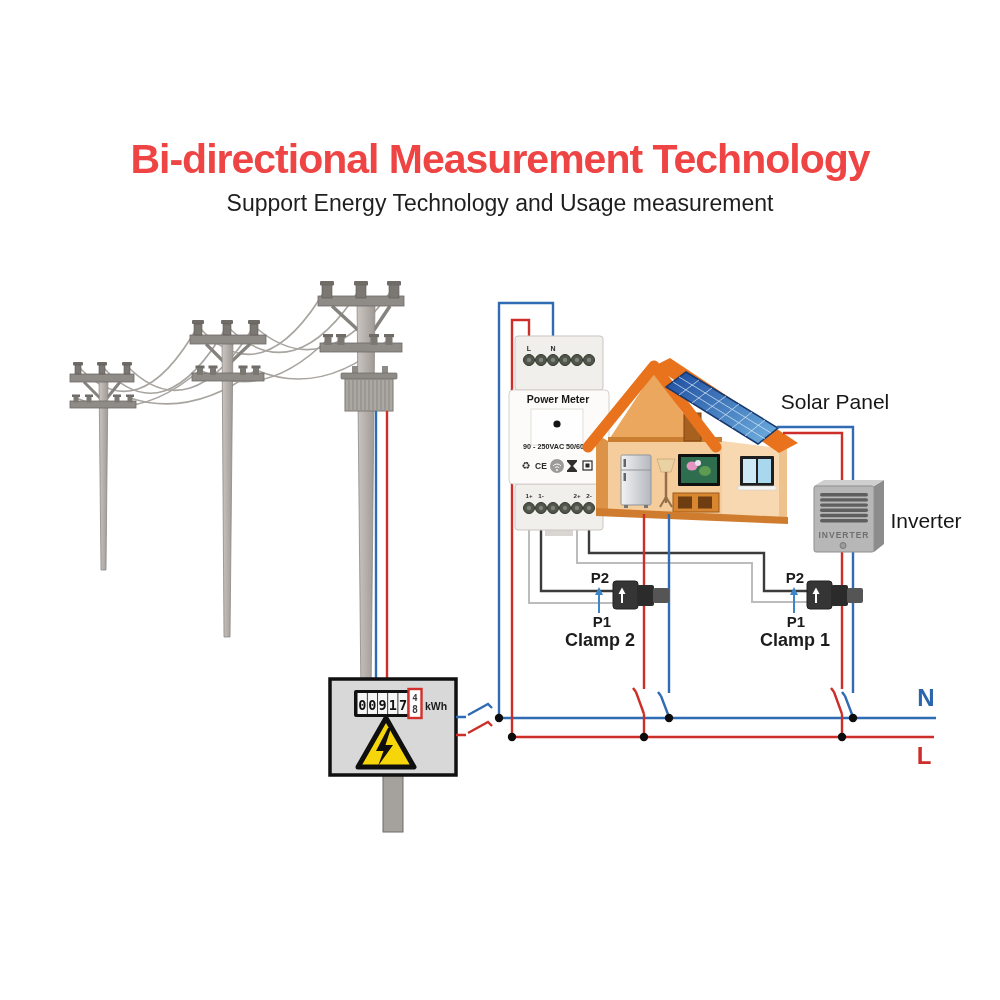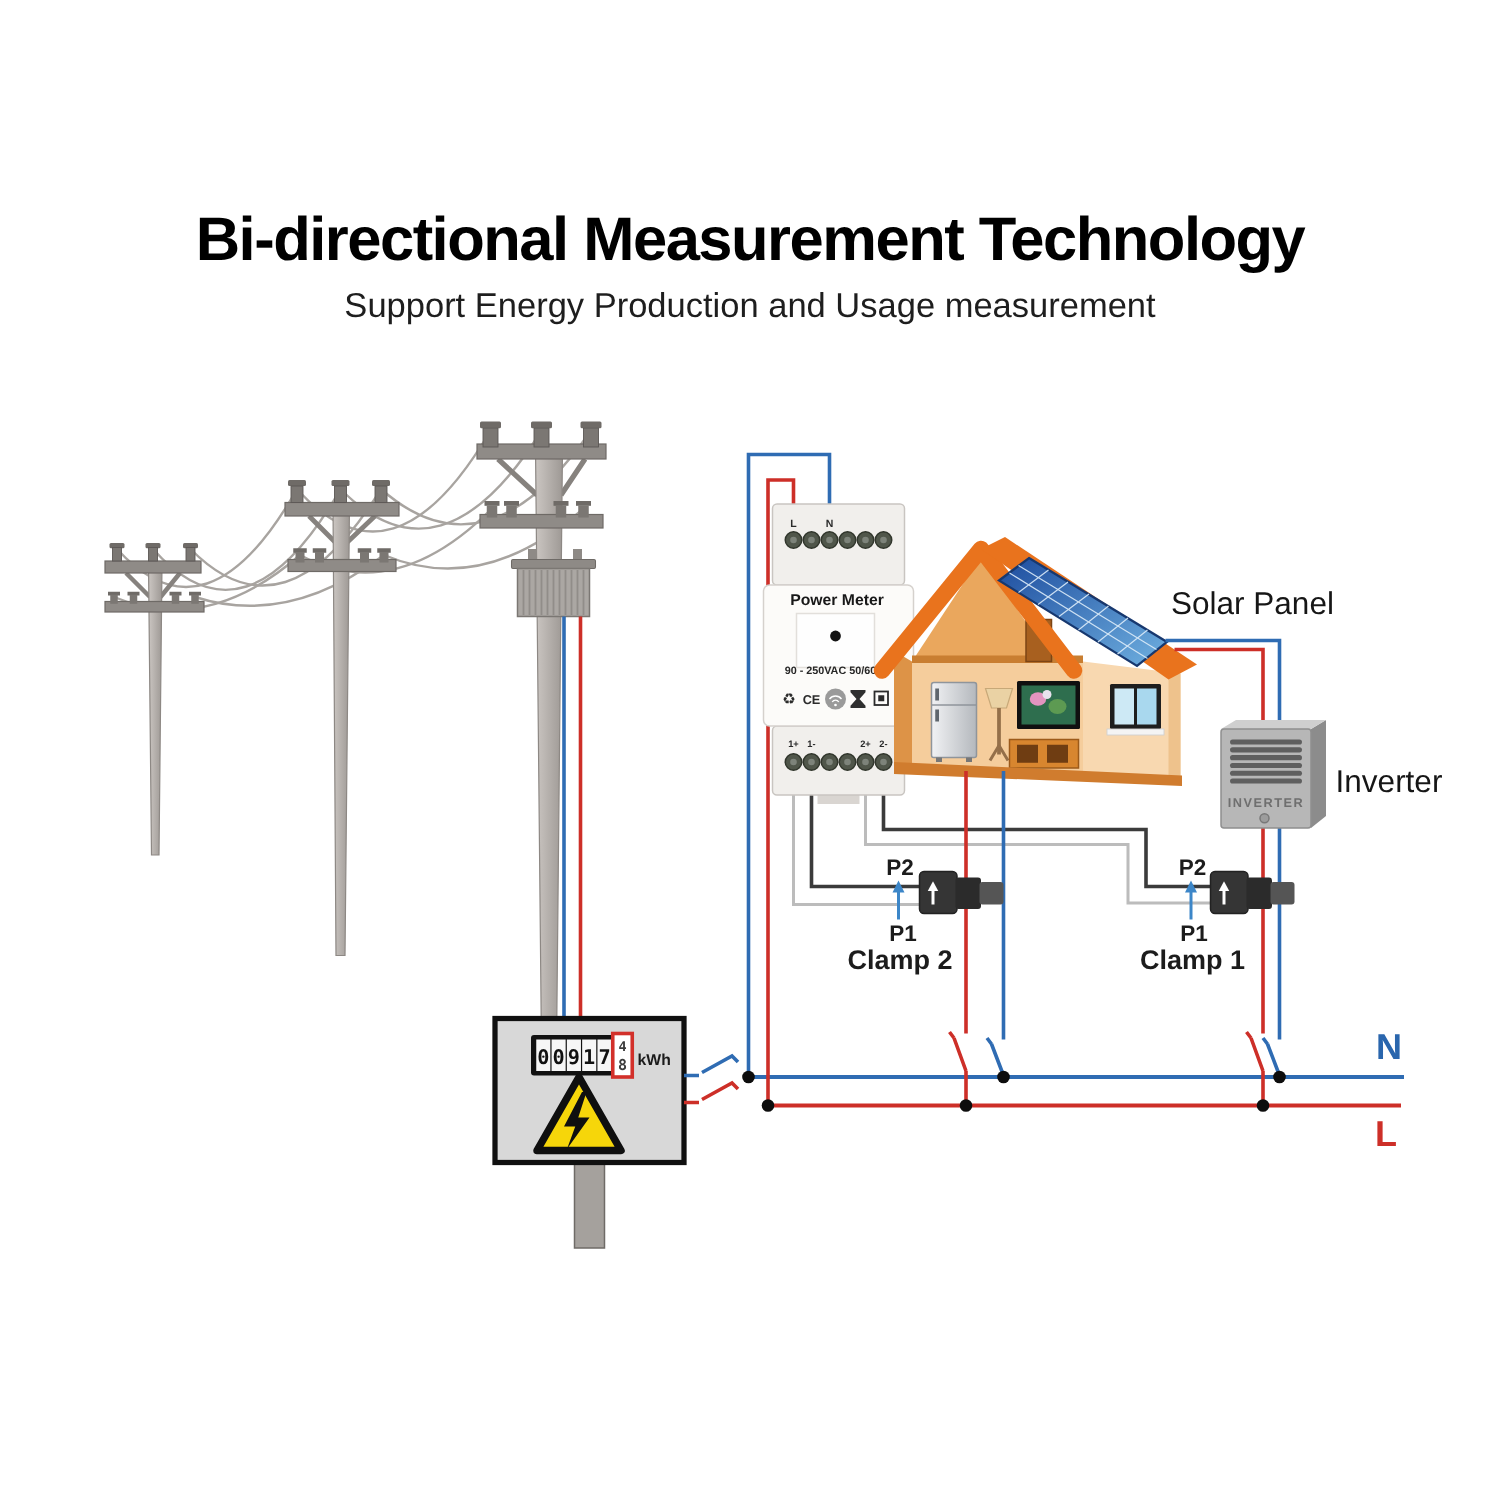--- a/index.html
+++ b/index.html
@@ -1,34 +1,34 @@
 <!DOCTYPE html>
 <html><head>
 <meta charset="utf-8">
 <style>
   html,body{margin:0;padding:0;background:#fff;}
   .stage{position:relative;width:1000px;height:1000px;background:#fff;overflow:hidden;
          font-family:"Liberation Sans",sans-serif;}
   .title{position:absolute;top:136px;left:0;width:100%;text-align:center;
-         font-size:41px;font-weight:700;letter-spacing:-1px;color:#000000;}
+         font-size:41px;font-weight:700;letter-spacing:-1px;color:#ef4444;}
   .subtitle{position:absolute;top:190px;left:0;width:100%;text-align:center;
          font-size:23px;font-weight:400;color:#1e1e1e;}
   svg{position:absolute;left:0;top:0;}
   svg text{font-family:"Liberation Sans",sans-serif;}
   .lbl{font-weight:400;font-size:21px;fill:#161616;}
   .lblB{font-weight:700;fill:#1c1c1c;}
   .mono{font-family:"DejaVu Sans Mono",monospace;}
 </style>
 </head>
 <body>
 
 <div class="stage">
 
   <div class="title">Bi-directional Measurement Technology</div>
-  <div class="subtitle">Support Energy Production and Usage measurement</div>
+  <div class="subtitle">Support Energy Technology and Usage measurement</div>
 
   <svg width="1000" height="1000" viewBox="0 0 1000 1000">
     <defs>
       <linearGradient id="poleG" x1="0" y1="0" x2="1" y2="0">
         <stop offset="0" stop-color="#cbc6c2"></stop>
           <stop offset="1" stop-color="#9e9995"></stop>
       </linearGradient>
       <linearGradient id="fridgeG" x1="0" y1="0" x2="1" y2="0">
         <stop offset="0" stop-color="#f1f2f4"></stop>
           <stop offset="1" stop-color="#b4b8bd"></stop>

